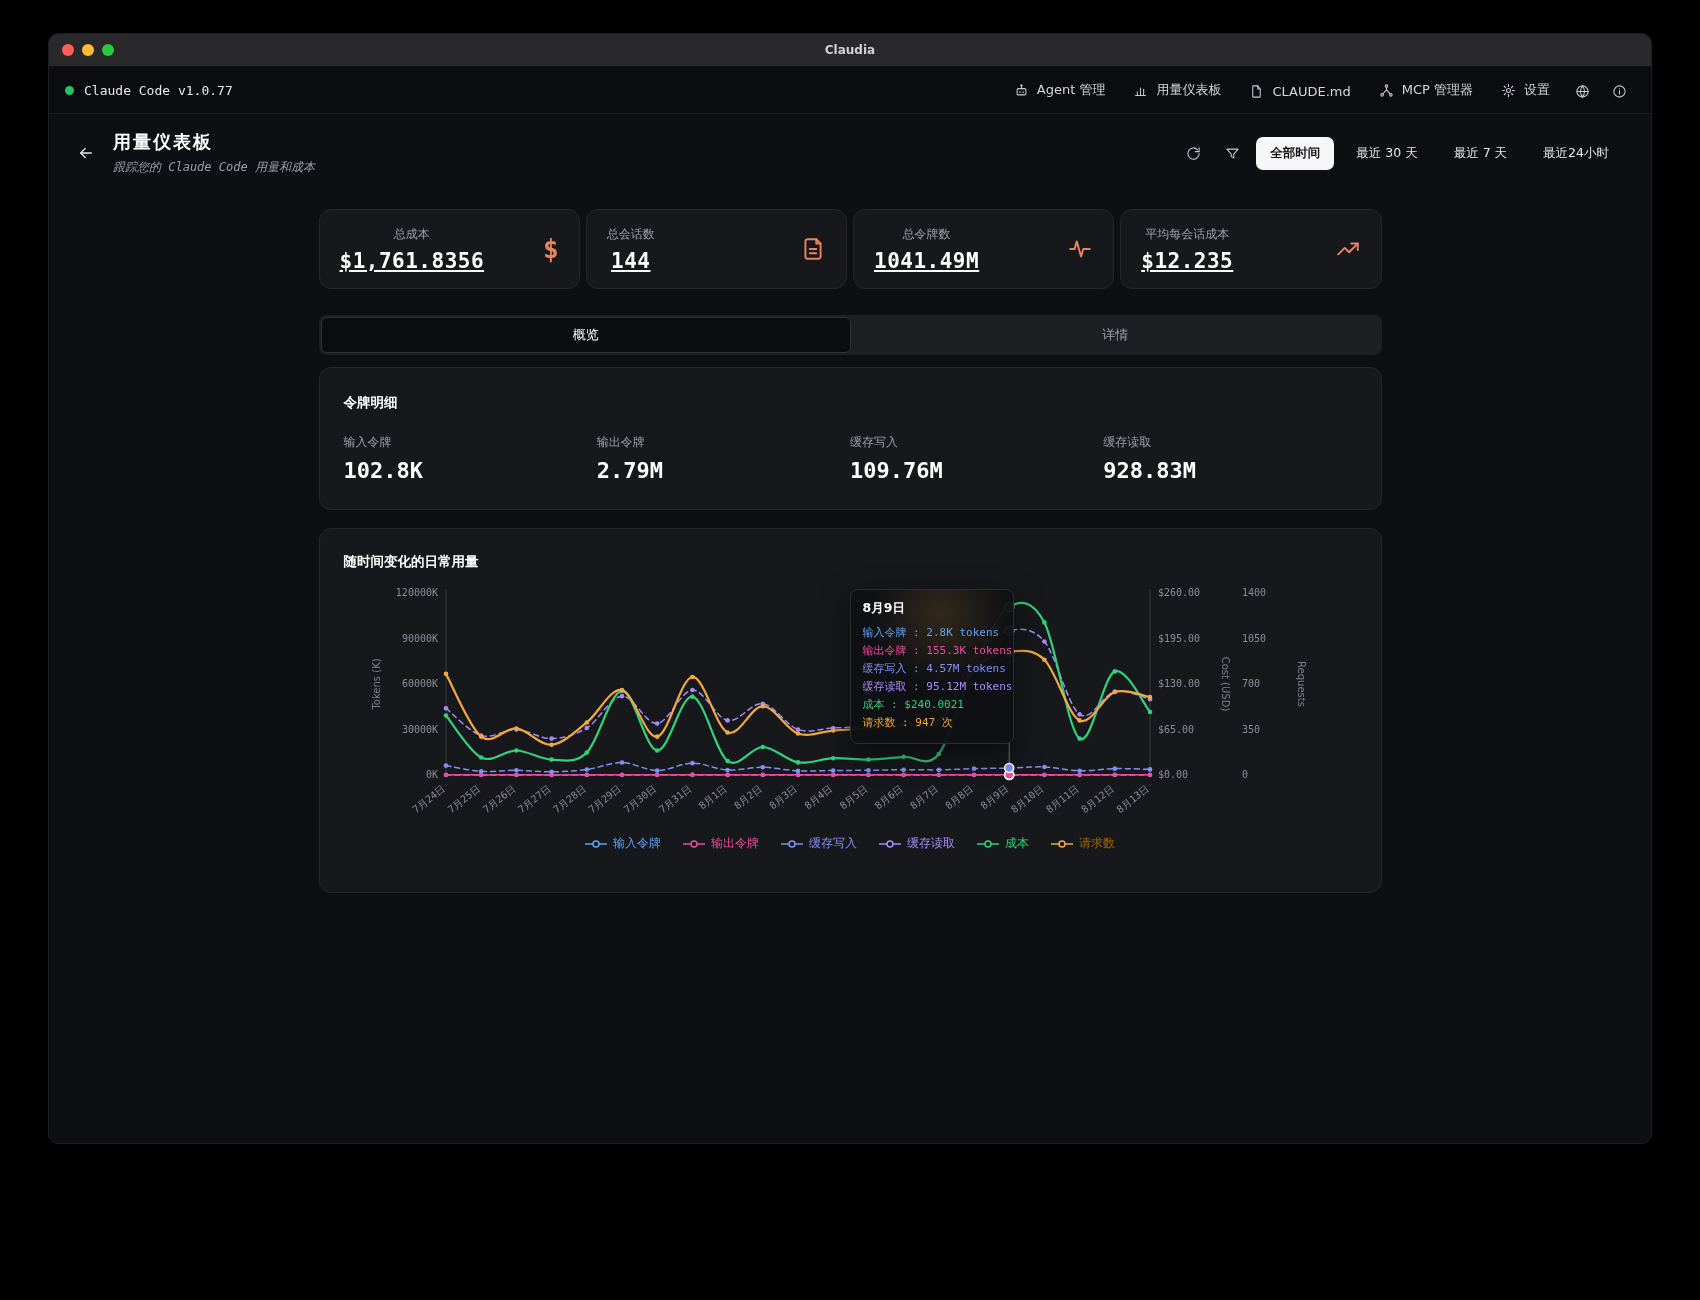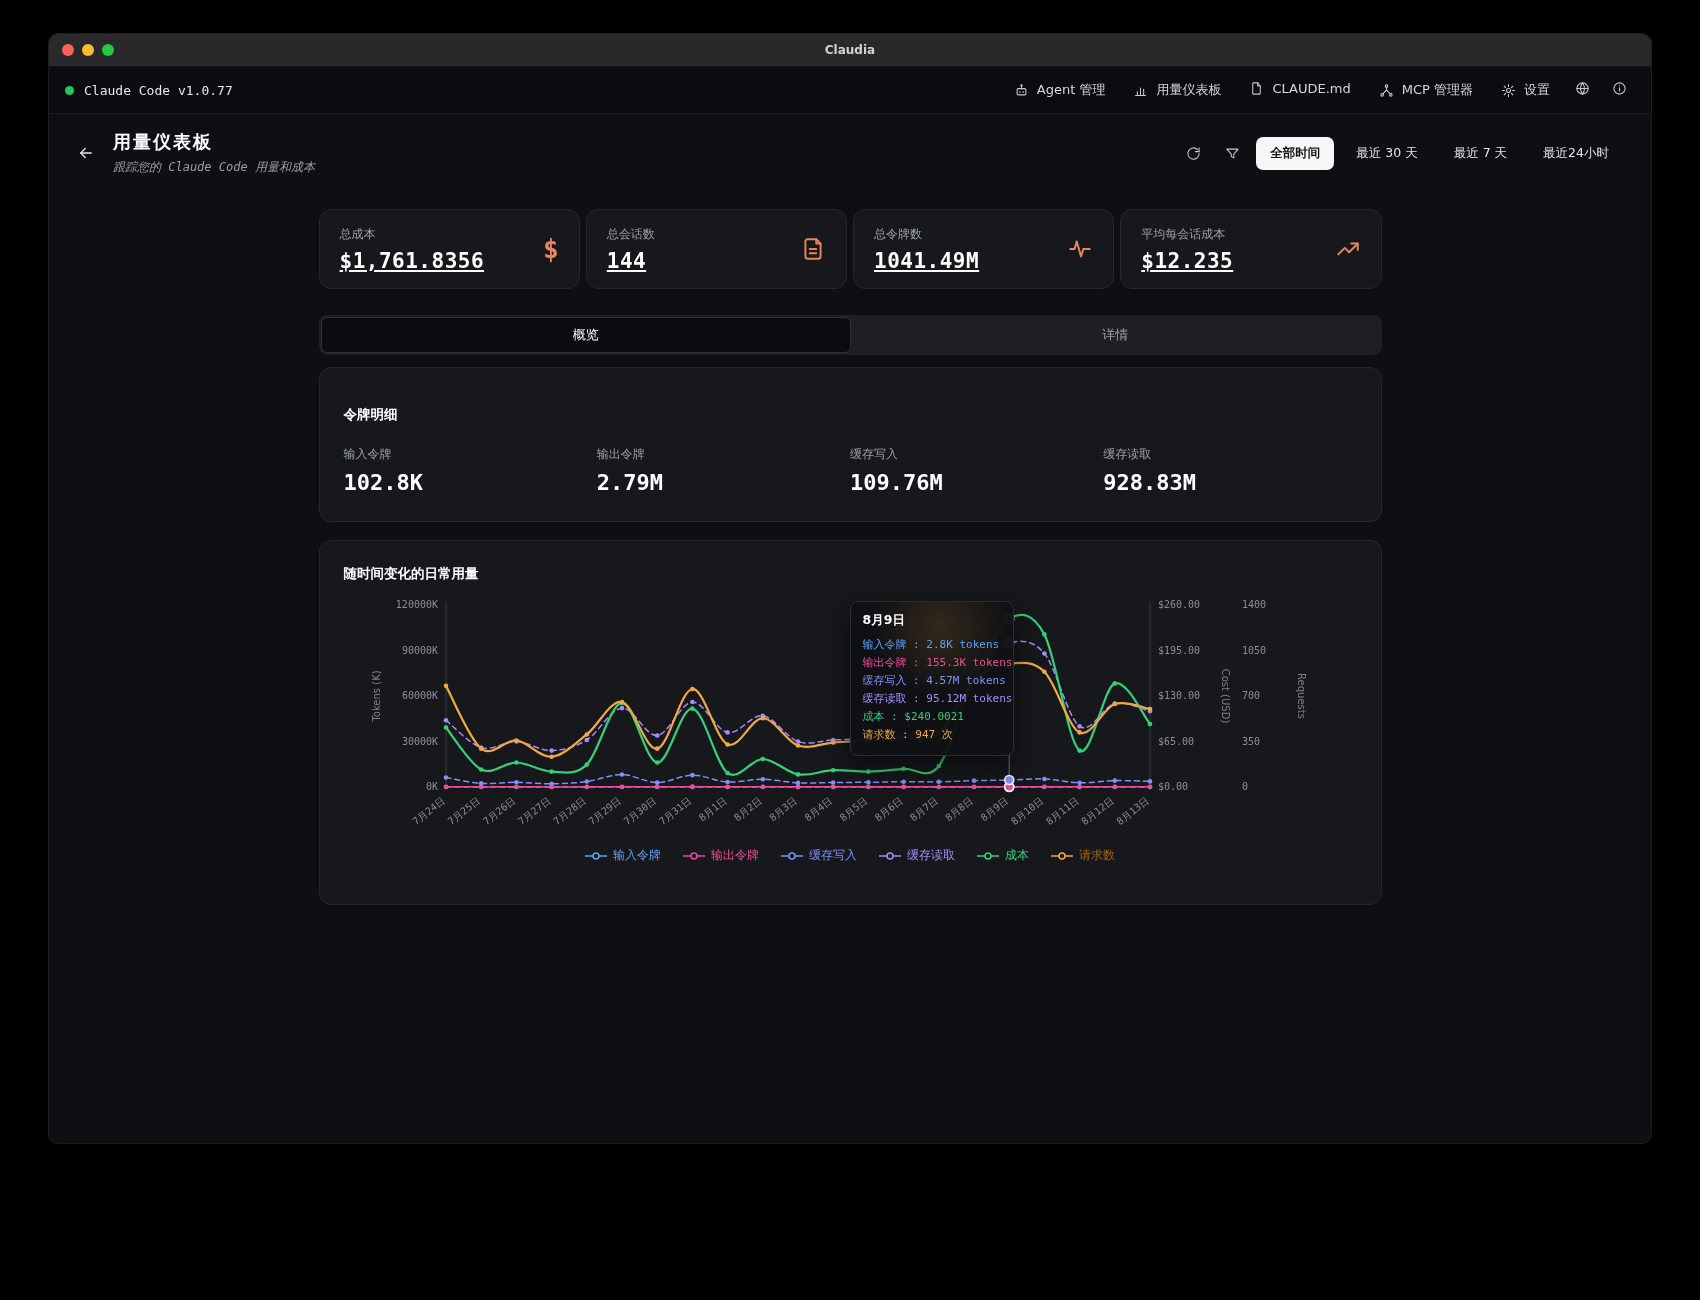--- a/index.html
+++ b/index.html
@@ -24,50 +24,50 @@
   .light { width:12px; height:12px; border-radius:50%; border:none; cursor:pointer; }
   .light.red{ background:var(--traffic-red,#ff5f57);} .light.yellow{ background:var(--traffic-yellow,#febc2e);} .light.green{ background:var(--traffic-green,#28c840);}
   .title-text { font-size:12px; font-weight:bold; color:#d2d2d4; }
   
   .topnav {
     height:47px; display:flex; align-items:center; justify-content:space-between;
     padding:0 16px; background:#0b0c0f; border-bottom:1px solid #1e1f24;
   }
   .brand { display:flex; align-items:center; gap:10px; font-family:"DejaVu Sans Mono",monospace; font-size:13px; color:#e8e8ea; }
   .dot-green { width:9px; height:9px; border-radius:50%; background:var(--brand-dot,#22c55e); }
-  .nav-right { display:flex; align-items:flex-start; gap:6px; }
+  .nav-right { display:flex; align-items:flex-end; gap:6px; }
   button { background:none; border:none; color:inherit; font:inherit; cursor:pointer; }
   .nav-item { display:flex; align-items:center; gap:8px; padding:8px 11px; border-radius:6px; color:#d4d7db; font-size:13px; }
   .icon-only { padding:8px; }
   svg.ic { width:15px; height:15px; stroke:#c7cad0; fill:none; stroke-width:1.7; stroke-linecap:round; stroke-linejoin:round; display:block; }
   
   .page-header { display:flex; align-items:center; justify-content:space-between; padding:16px 28px 20px; }
   .ph-left { display:flex; align-items:center; gap:18px; }
   .back-btn svg.ic { width:18px; height:18px; stroke:#e5e7eb; }
   .ph-title { font-size:18px; font-weight:bold; letter-spacing:2px; color:#fff; }
   .ph-sub { font-size:12px; color:var(--muted,#9aa0a8); margin-top:5px; font-family:"DejaVu Sans Mono",monospace;font-style:italic; }
   .ph-actions { display:flex; align-items:center; gap:8px; }
   .range-btn { font-size:12.5px; color:#e4e6e9; padding:8px 14px; border-radius:7px; white-space:nowrap; }
   .range-btn.active { background:#f7f7f8; color:#141518; font-weight:bold; }
   
   .content { width:1063px; margin:0 auto; }
-  .stats-row { display:grid; grid-template-columns:repeat(4,1fr); gap:6px; margin-top:13px; }
+  .stats-row { display:grid; grid-template-columns:repeat(4,1fr); gap:6px; margin-top:13px;text-align:center; }
   .card { background:var(--card-bg,#17181b); border:1px solid var(--card-border,#26272c); border-radius:12px; }
   .stat-card { height:80px; padding:15px 20px; display:flex; align-items:center; justify-content:space-between; }
   .stat-label { font-size:12px; color:var(--muted,#9aa0a8); }
   .stat-value { font-size:21px; font-weight:bold; color:#fff; margin-top:6px; font-family:"DejaVu Sans Mono",monospace; letter-spacing:.5px;text-decoration:underline; }
   .stat-icon { color:var(--accent,#e8845f); }
   .stat-icon.dollar { font-size:26px; font-weight:bold; font-family:"DejaVu Sans Mono",monospace; }
   .stat-icon svg { width:26px; height:26px; stroke:var(--accent,#e8845f); fill:none; stroke-width:1.8; stroke-linecap:round; stroke-linejoin:round; display:block; }
   
   .tabs { margin-top:26px; height:40px; background:#1e1f23; border-radius:8px; display:flex; padding:2px; }
   .tab { flex:1; display:flex; align-items:center; justify-content:center; font-size:13px; color:#9aa0a8; border-radius:6px; }
   .tab.active { background:#0b0c0f; border:1px solid #2f3137; color:#fff; }
   
-  .token-card { margin-top:12px; padding:38px 24px 26px; }
+  .token-card { margin-top:12px; padding:26px 24px 26px; }
   .section-title { font-size:13.5px; font-weight:bold; color:#fff; }
   .token-grid { display:grid; grid-template-columns:repeat(4,1fr); margin-top:22px; }
   .tk-label { font-size:12px; color:var(--muted,#9aa0a8); }
   .tk-value { font-size:22px; font-weight:bold; color:#fff; margin-top:7px; font-family:"DejaVu Sans Mono",monospace; }
   
   .chart-card { margin-top:18px; padding:24px 24px 40px; position:relative; }
   .chart-wrap { margin-top:8px; }
   #usage-chart { display:block; margin:0 auto; }
   #usage-chart text.tick { font-size:10px; fill:#8a8f99; font-family:"DejaVu Sans Mono",monospace; }
   #usage-chart text.axis-title { font-size:10px; fill:#7c818a; }

